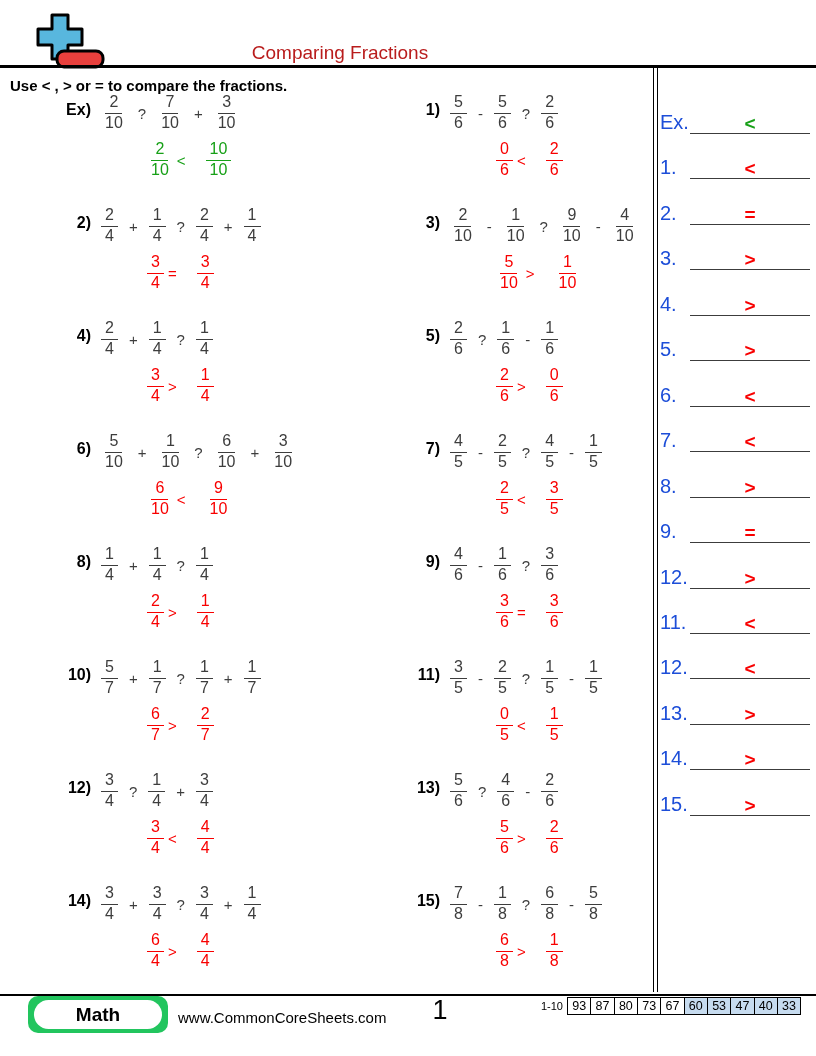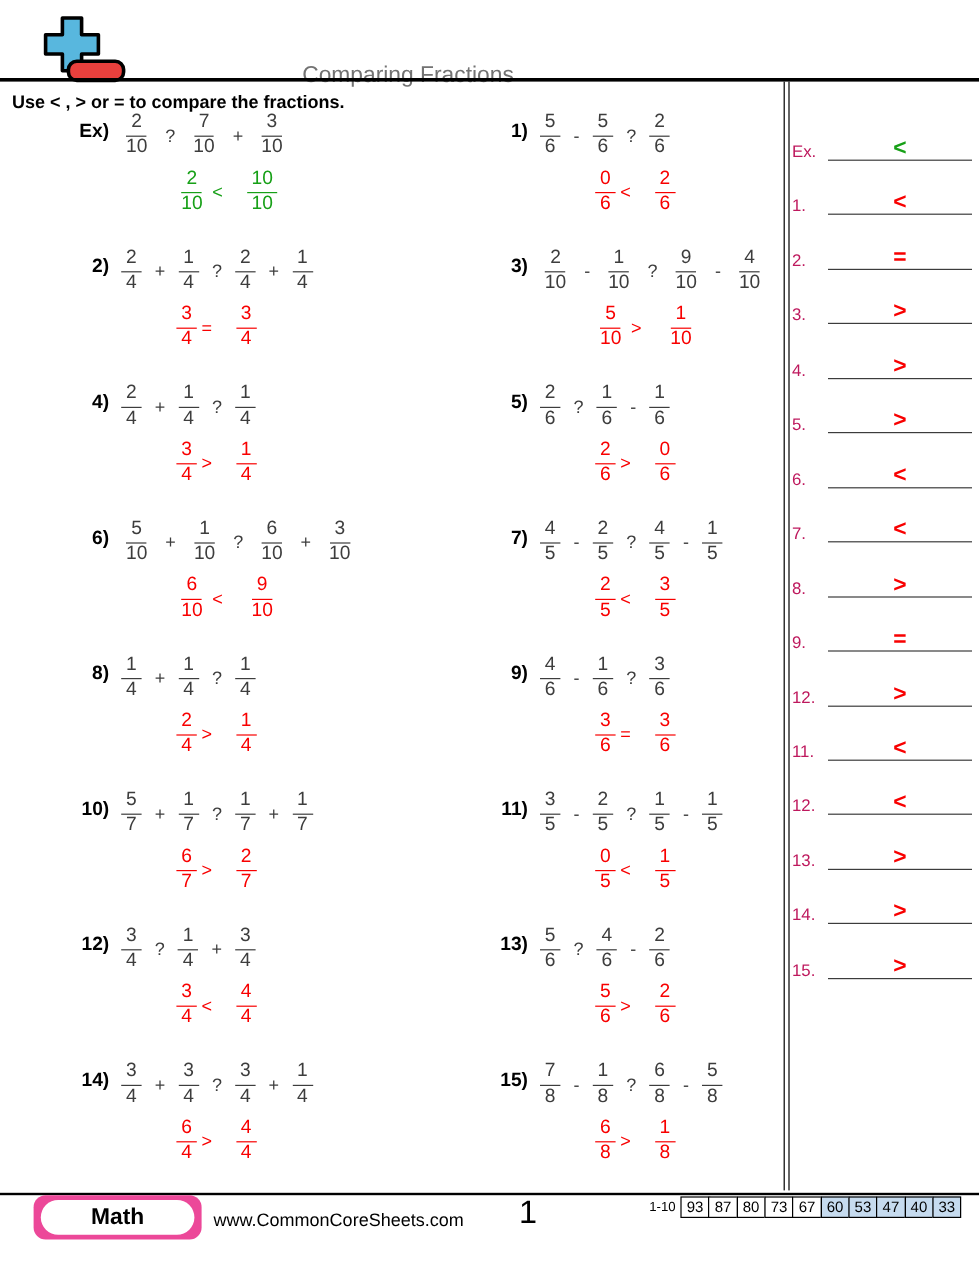--- a/index.html
+++ b/index.html
@@ -1,33 +1,33 @@
 <!DOCTYPE html>
 <html><head>
 <meta charset="utf-8">
 <style>
   html,body{margin:0;padding:0;background:#fff;}
   body{width:816px;height:1056px;font-family:"Liberation Sans",sans-serif;}
   .page{position:relative;width:816px;height:1056px;overflow:hidden;background:#fff;}
 
   
   .logo{position:absolute;left:26px;top:12px;width:84px;height:58px;}
-  .header-title{position:absolute;top:52px;left:120px;width:440px;text-align:center;font-size:19px;color:#737373;}
+  .header-title{position:absolute;top:42px;left:120px;width:440px;text-align:center;font-size:19px;color:#b91c1c;}
   .name-row{position:absolute;top:38px;left:552px;display:flex;align-items:baseline;gap:16px;}
   .name-label{font-size:16px;color:#111;}
   .name-value{font-size:22px;font-weight:bold;color:#fb0000;}
   .header-rule{position:absolute;top:65px;left:0;width:816px;border-top:3px solid #000;}
   .instruction{position:absolute;top:77px;left:10px;font-weight:bold;font-size:15px;color:#000;}
 
   
   .separator{position:absolute;left:653px;top:68px;height:924px;width:3px;border-left:1.8px solid #000;border-right:1.8px solid #000;}
   .answers-heading{position:absolute;left:660px;top:74px;width:150px;text-align:center;font-size:20px;font-weight:bold;letter-spacing:2px;text-decoration:underline;color:#000;}
   .answers-list{position:absolute;left:660px;top:102px;width:150px;height:714px;display:flex;flex-direction:column;justify-content:space-between;}
   .ansRow{display:flex;align-items:flex-end;height:32px;}
-  .ansLabel{font-size:14px;width:30px;flex:0 0 auto;color:#be185d;}
+  .ansLabel{font-size:20px;width:30px;flex:0 0 auto;color:#1d4ed8;}
   .ansLine{flex:1;border-bottom:1.7px solid #3c3c3c;display:flex;align-items:flex-end;justify-content:center;height:100%;}
   .ansSym{font-size:19px;font-weight:bold;line-height:1;}
   .green{color:#17a017;}
   .red{color:#f80000;}
 
   
   .problems-grid{position:absolute;left:0;top:90px;width:650px;height:904px;display:flex;flex-direction:column;padding-left:29px;}
   .prow{flex:1;display:flex;}
   .pcell{min-width:0;}
   .pcell.left{flex:0 0 335px;padding-left:26px;}
@@ -37,21 +37,21 @@
   .qline{display:flex;align-items:center;gap:11px;color:#3d3d3d;font-size:16px;height:46px;}
   .op{font-size:15px;}
   .frac{display:inline-flex;flex-direction:column;align-items:center;line-height:1.18;}
   .num{border-bottom:1.6px solid currentColor;padding:0 4px 1px;}
   .den{padding:0 4px;}
   .aline{display:flex;align-items:center;margin-left:46px;margin-top:2px;font-size:16px;height:44px;}
   .asym{margin:0 20px 0 4px;font-size:15px;}
 
   
   .footer-rule{position:absolute;top:994px;left:0;width:816px;border-top:2.5px solid #000;}
-  .brand{position:absolute;left:28px;top:996px;width:140px;height:37px;background:#ec4899;border-radius:10px;display:flex;align-items:center;justify-content:center;}
+  .brand{position:absolute;left:28px;top:996px;width:140px;height:37px;background:#22c55e;border-radius:10px;display:flex;align-items:center;justify-content:center;}
   .brand-pill{background:#fff;border-radius:18px;width:128px;height:29px;display:flex;align-items:center;justify-content:center;font-size:19px;font-weight:bold;color:#000;}
   .website{position:absolute;left:178px;top:1009px;font-size:15px;color:#000;}
   .page-number{position:absolute;left:400px;top:995px;width:80px;text-align:center;font-size:27px;color:#000;}
   .score-table{position:absolute;left:517px;top:997px;display:flex;flex-direction:row;}
   .scoreRow{display:flex;height:18px;}
   .scoreRow + .scoreRow{margin-top:-1.2px;}
   .scoreLabel{width:46px;text-align:right;padding-right:4px;font-size:11px;align-self:center;color:#000;}
   .scoreCell{box-sizing:border-box;width:24.5px;border:1.2px solid #000;display:flex;align-items:center;justify-content:center;font-size:12.5px;background:#fff;color:#000;}
   .scoreCell + .scoreCell{margin-left:-1.2px;}
   .scoreCell.shaded{background:#c6dbef;}

